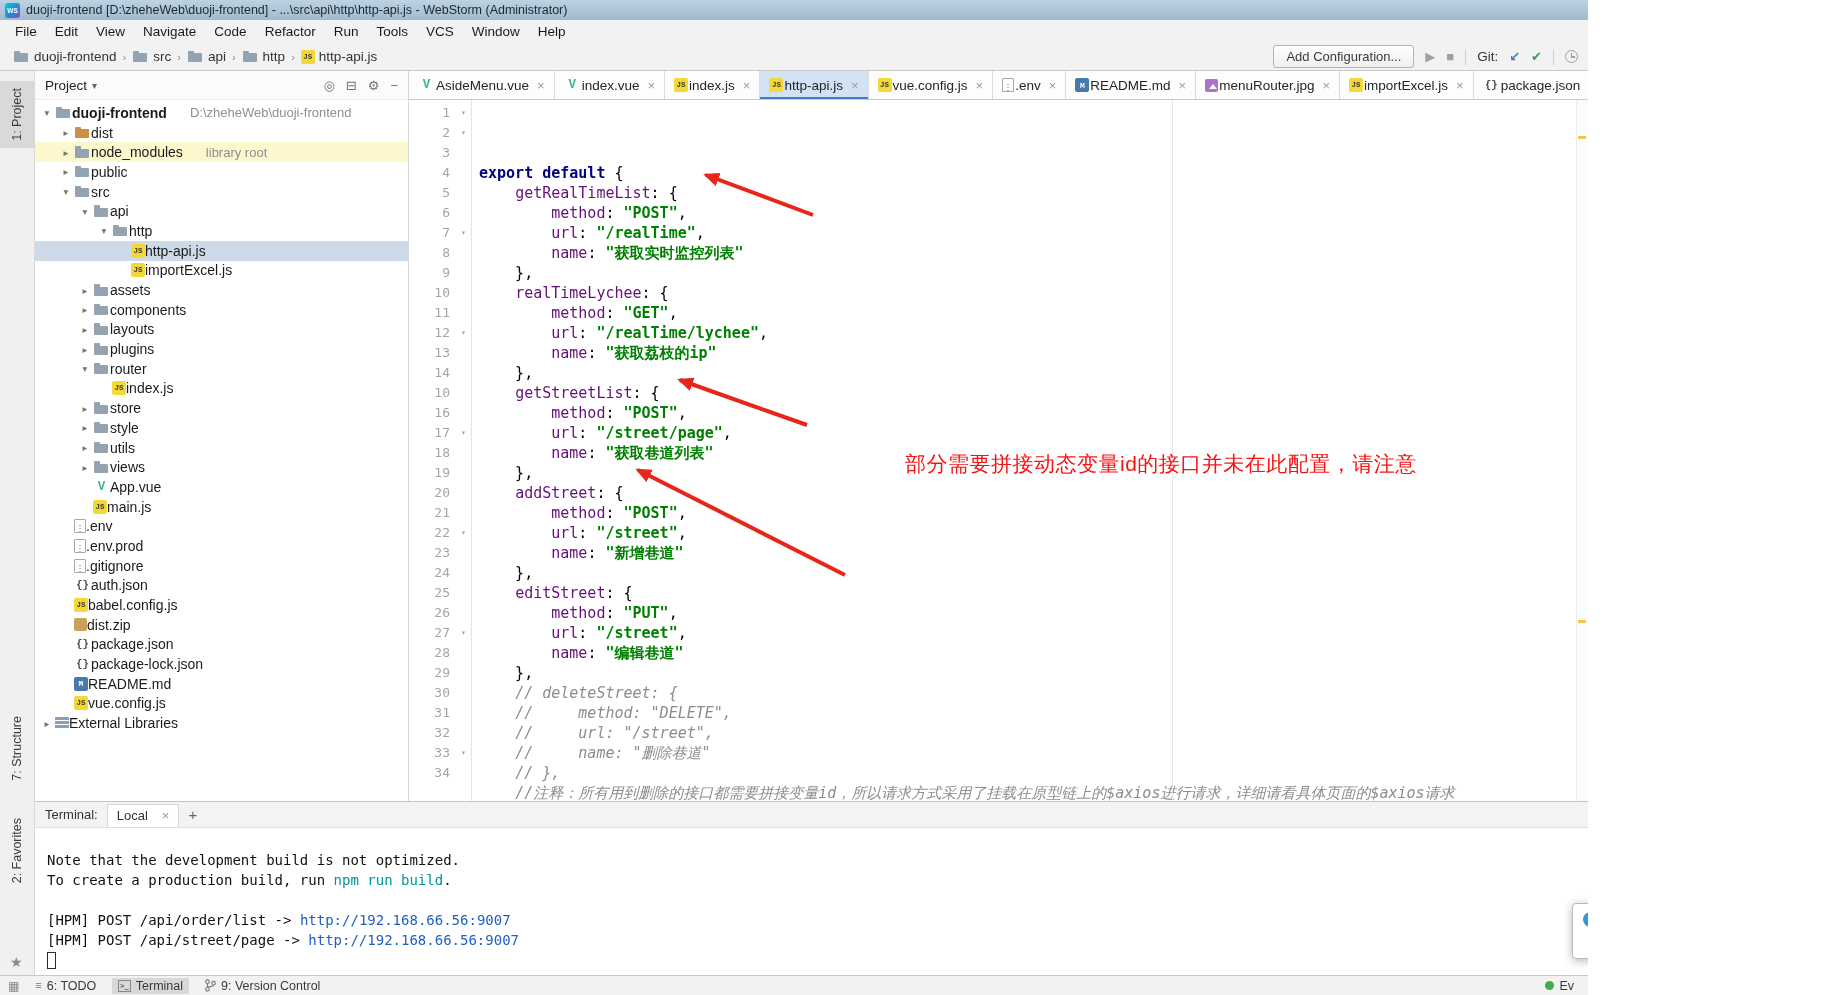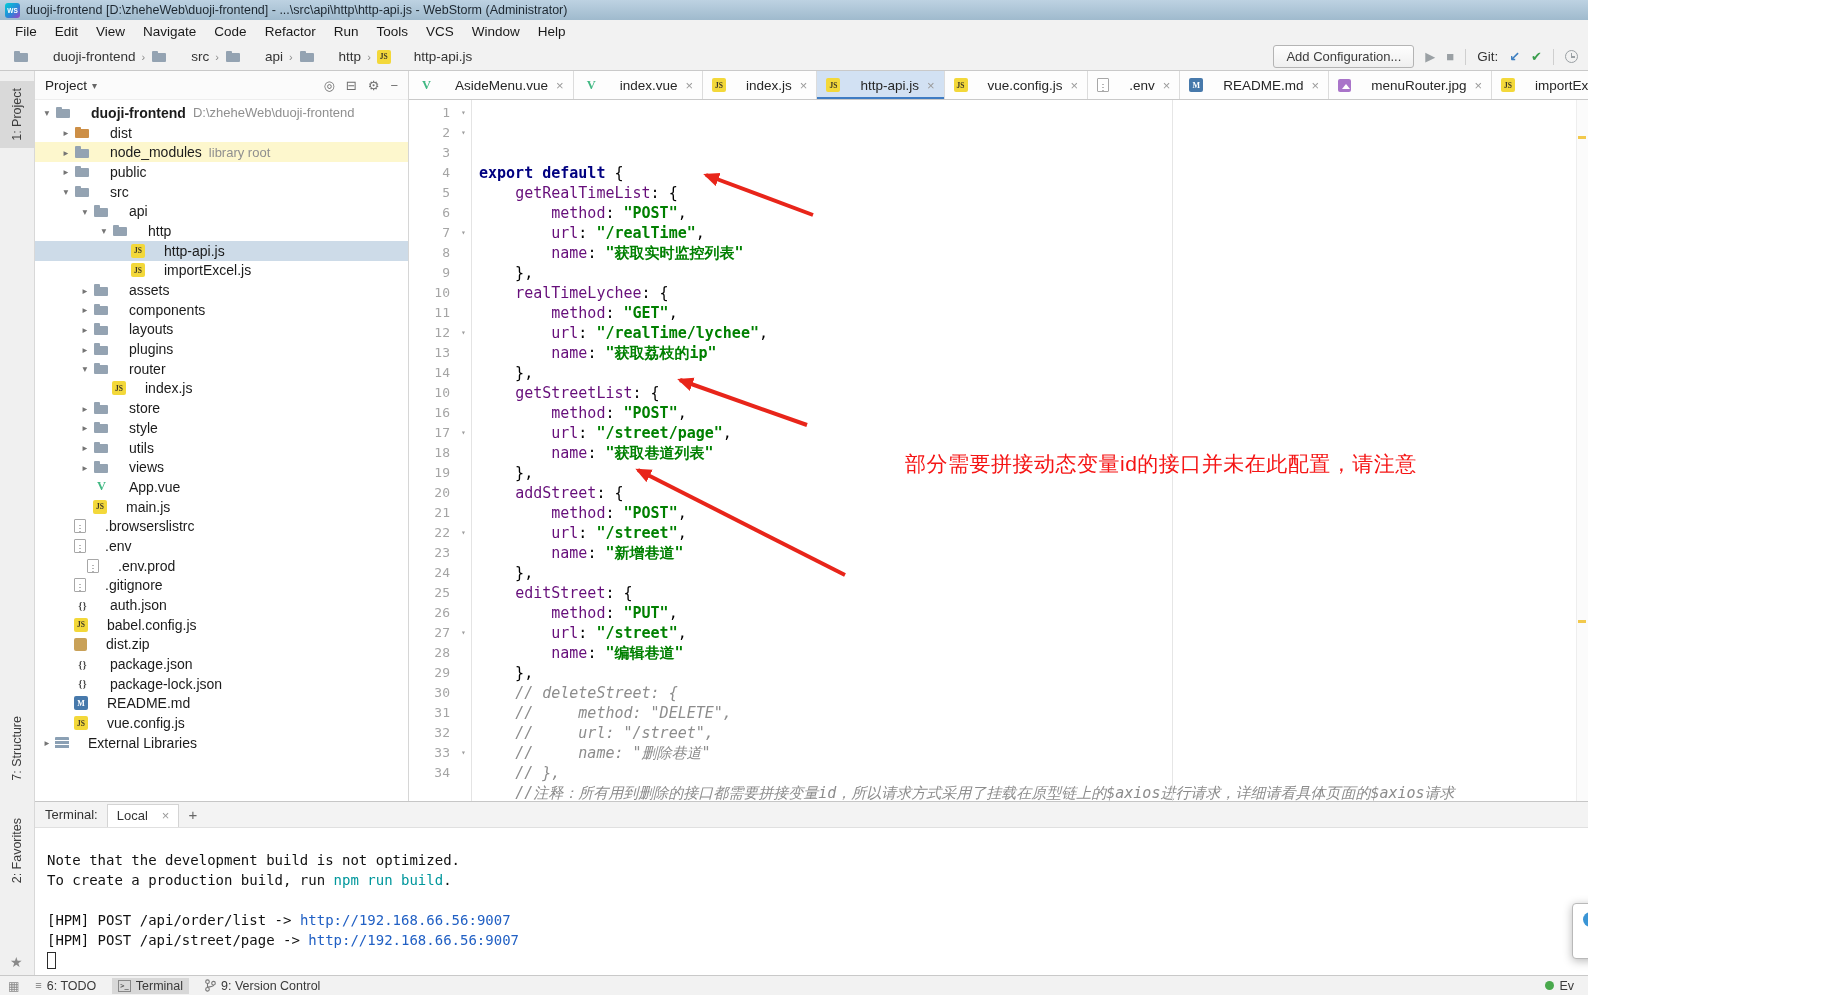--- a/index.html
+++ b/index.html
@@ -55,25 +55,25 @@
     border-bottom:1px solid #ededed;font-size:13.5px;color:#222}
   .ph-caret{color:#666;font-size:10px;margin-left:5px}
   .ph-spacer{flex:1}
   .ph-ic{color:#6f6f6f;font-size:13px;margin-left:11px;line-height:1}
   .tree{position:absolute;top:29px;left:0;right:0;bottom:0;padding-top:3px;overflow:hidden}
   .tree-row{display:flex;align-items:center;height:19.7px;font-size:14px;color:#1b1b1b;white-space:nowrap}
   .tree-row.selected{background:#cddbe8}
   .tree-row.highlight{background:#fdf7cd}
   .chevron{width:16px;flex:none;text-align:center;color:#757575;font-size:9.5px}
   .tree-label.bold{font-weight:bold}
-  .tree-suffix{color:#8f8f8f;margin-left:7px;font-size:13px}
+  .tree-suffix{color:#8f8f8f;margin-left:23px;font-size:13px}
 
   
   .ic{display:inline-flex;align-items:center;justify-content:center;width:17px;height:16px;
-    margin-right:19px;flex:none;font-family:Liberation Serif, serif;position:relative}
+    margin-right:0;flex:none;font-family:Liberation Mono, monospace;position:relative}
   .ic-folder::after,.ic-folder-ex::after{content:"";position:absolute;left:1px;top:4.5px;width:14px;height:9px;background:#94a3b2;border-radius:1px}
   .ic-folder::before,.ic-folder-ex::before{content:"";position:absolute;left:1px;top:2px;width:6px;height:3.5px;background:#94a3b2;border-radius:1px 1px 0 0}
   .ic-folder-ex::after,.ic-folder-ex::before{background:#cd8f46}
   .ic-js{width:14px;height:14px;background:#f3d83a;border-radius:2px;color:#3b3526;font-size:7.5px;font-weight:bold}
   .ic-vue{color:#41b883;font-weight:bold;font-size:12.5px}
   .ic-json{color:#4a4a4a;font-weight:bold;font-size:10.5px}
   .ic-md{width:14px;height:14px;background:#4779ab;border-radius:2px;color:#fff;font-size:8px;font-weight:bold}
   .ic-img{width:13px;height:13px;background:#a974c9;border-radius:2px}
   .ic-img::after{content:"";position:absolute;left:4px;bottom:3px;border-left:4px solid transparent;border-right:4px solid transparent;border-bottom:5px solid #fff}
   .ic-txt{width:12px;height:14px;background:#fff;border:1px solid #a7a7a7;border-radius:1px}
@@ -342,28 +342,23 @@
           <span class="tree-label">App.vue</span>
         </div>
         <div class="tree-row" style="padding-left: 42px;">
           <span class="chevron"></span>
           <span class="ic ic-js">JS</span>
           <span class="tree-label">main.js</span>
         </div>
         <div class="tree-row" style="padding-left: 23px;">
           <span class="chevron"></span>
           <span class="ic ic-txt"></span>
-          <span class="tree-label">.browserslistrc</span>
-        </div>
-        <div class="tree-row" style="padding-left: 23px;">
-          <span class="chevron"></span>
-          <span class="ic ic-txt"></span>
           <span class="tree-label">.env</span>
         </div>
-        <div class="tree-row" style="padding-left: 36px;">
+        <div class="tree-row" style="padding-left: 23px;">
           <span class="chevron"></span>
           <span class="ic ic-txt"></span>
           <span class="tree-label">.env.prod</span>
         </div>
         <div class="tree-row" style="padding-left: 23px;">
           <span class="chevron"></span>
           <span class="ic ic-txt"></span>
           <span class="tree-label">.gitignore</span>
         </div>
         <div class="tree-row" style="padding-left: 23px;">

